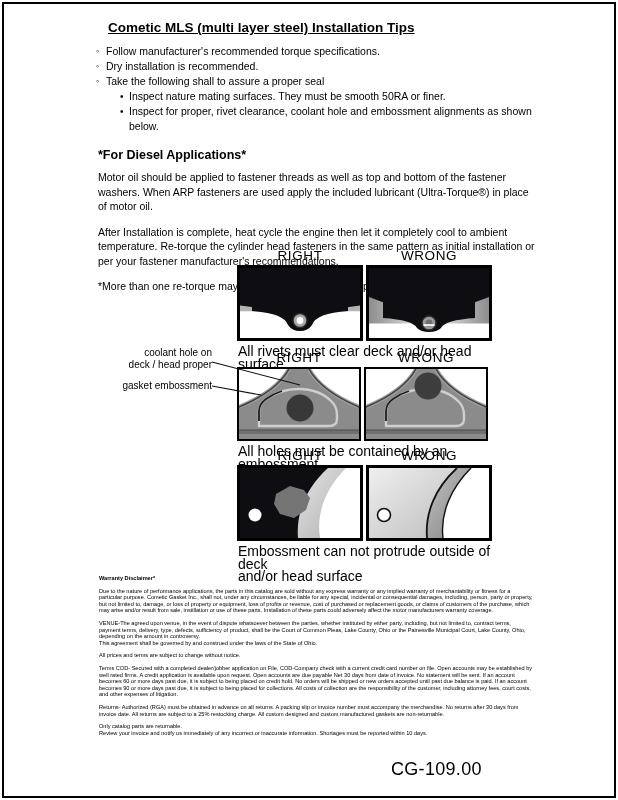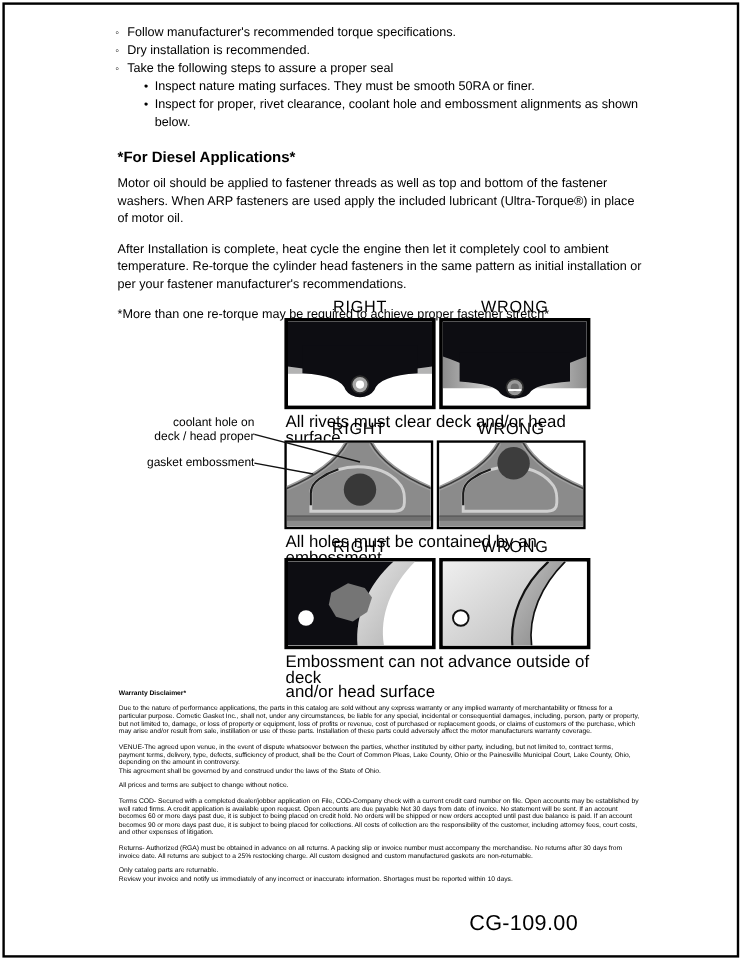--- a/index.html
+++ b/index.html
@@ -41,24 +41,25 @@
 
   .footer{position:absolute;left:391px;top:759px;font-size:18px;letter-spacing:.3px;}
 </style>
 </head>
 <body>
 
 <div class="page">
   <div class="frame"></div>
 
   <div class="intro">
+    <h1 class="title">Cometic MLS (multi layer steel) Installation Tips</h1>
     <ul class="olist">
       <li>Follow manufacturer's recommended torque specifications.</li>
       <li>Dry installation is recommended.</li>
-      <li>Take the following steps to assure a proper seal</li>
+      <li>Take the following shall to assure a proper seal</li>
     </ul>
     <ul class="slist">
       <li>Inspect nature mating surfaces.  They must be smooth 50RA or finer.</li>
       <li>Inspect for proper, rivet clearance, coolant hole and embossment alignments as shown below.</li>
     </ul>
     <div class="h2">*For Diesel Applications*</div>
     <p class="para">Motor oil should be applied to fastener threads as well as top and bottom of the fastener washers. When ARP fasteners are used apply the included lubricant (Ultra-Torque®) in place of motor oil.</p>
     <p class="para">After Installation is complete, heat cycle the engine then let it completely cool to ambient temperature. Re-torque the cylinder head fasteners in the same pattern as initial installation or per your fastener manufacturer's recommendations.</p>
     <p class="para">*More than one re-torque may be required to achieve proper fastener stretch*</p>
   </div>
@@ -188,21 +189,21 @@
           <rect x="0" y="0" width="120" height="70" fill="#ffffff"></rect>
           <path d="M0,0 L88,0 C66,20 56,45 58,70 L0,70 Z" fill="url(#gm3w)"></path>
           <path d="M88,0 C66,20 56,45 58,70 L74,70 C71,45 82,20 102,0 Z" fill="url(#gb3w)"></path>
           <path d="M88,0 C66,20 56,45 58,70" fill="none" stroke="#111" stroke-width="1.8"></path>
           <path d="M102,0 C82,20 71,45 74,70" fill="none" stroke="#111" stroke-width="1.4"></path>
           <circle cx="15" cy="47" r="6.5" fill="#ffffff" stroke="#111" stroke-width="1.6"></circle>
         </svg>
       </div>
     </div>
     <div class="caption">
-      <div>Embossment can not advance outside of deck</div>
+      <div>Embossment can not protrude outside of deck</div>
       <div>and/or head surface</div>
     </div>
   </div>
 
   <div class="legal">
     <p class="b">Warranty Disclaimer*</p>
     <p>Due to the nature of performance applications, the parts in this catalog are sold without any express warranty or any implied warranty of merchantability or fitness for a particular purpose.  Cometic Gasket Inc., shall not, under any circumstances, be liable for any special, incidental or consequential damages, including, person, party or property, but not limited to, damage, or loss of property or equipment, loss of profits or revenue, cost of purchased or replacement goods, or claims of customers of the purchase, which may arise and/or result from sale, instillation or use of these parts.  Installation of these parts could adversely affect the motor manufacturers warranty coverage.</p>
     <p class="tight">VENUE-The agreed upon venue, in the event of dispute whatsoever between the parties, whether instituted by either party, including, but not limited to, contract terms, payment terms, delivery, type, defects, sufficiency of product, shall be the Court of Common Pleas, Lake County, Ohio or the Painesville Municipal Court, Lake County, Ohio, depending on the amount in controversy.</p>
     <p>This agreement shall be governed by and construed under the laws of the State of Ohio.</p>
     <p>All prices and terms are subject to change without notice.</p>

